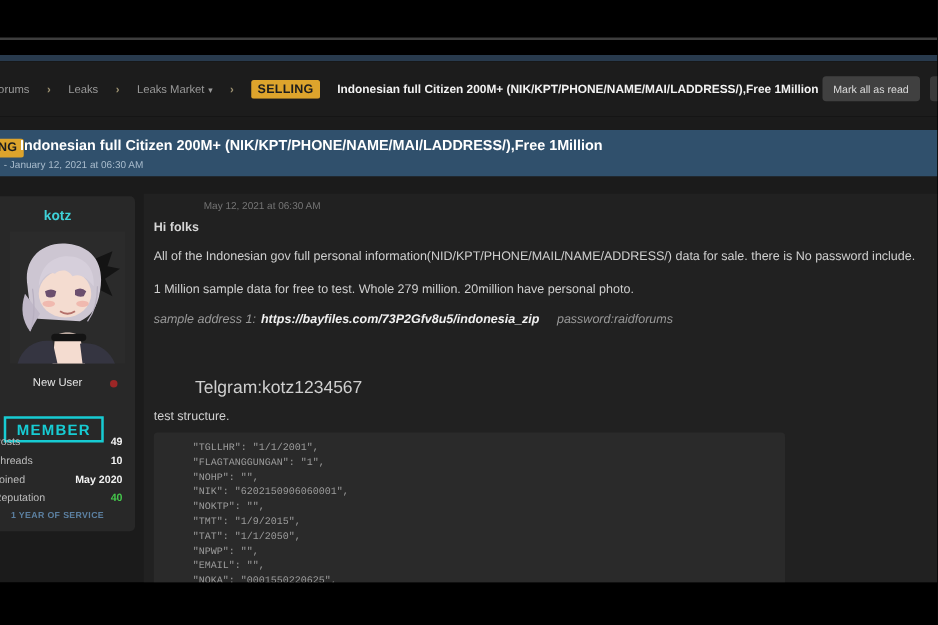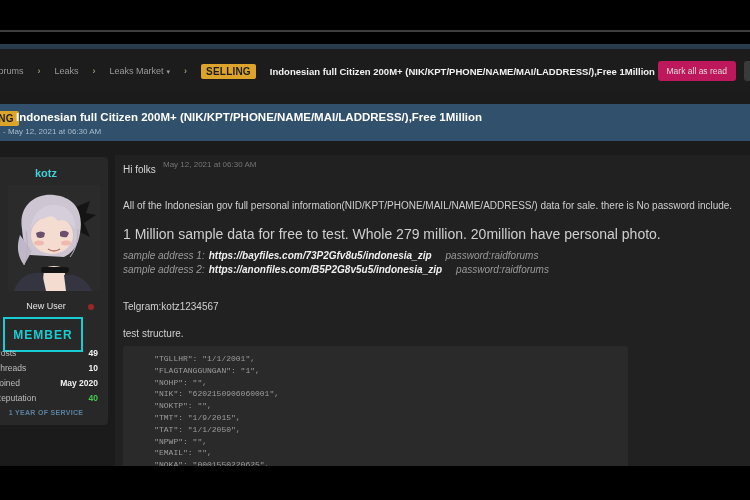--- a/index.html
+++ b/index.html
@@ -13,56 +13,56 @@
   .crumb-bar { position:absolute; top:49px; left:0; width:750px; height:44px; background:#1c1c1c;
                display:flex; align-items:center; padding:0 10px 0 0; }
   .crumbs { display:flex; align-items:center; gap:14px; white-space:nowrap; overflow:hidden; }
   .crumb { color:#9a9a9a; font-size:9px; margin-left:0; cursor:pointer; }
   .crumb.first { margin-left:-7px; }
   .crumb-sep { color:#9d9272; font-size:9px; font-weight:bold; }
   .caret { font-size:7px; color:#9a9a9a; margin-left:3px; }
   .sell-badge { background:#dda42c; color:#1d1d1d; font-size:10px; font-weight:bold;
                 padding:2px 5px; border-radius:2px; letter-spacing:.2px; }
   .crumb-title { color:#f2f2f2; font-size:9.5px; font-weight:bold; }
-  .mark-read-btn { margin-left:auto; background:#be185d; color:#dcdcdc; font-size:8.5px;
+  .mark-read-btn { margin-left:auto; background:#404040; color:#dcdcdc; font-size:8.5px;
                    padding:5px 9px; border-radius:3px; border:none; white-space:nowrap; cursor:pointer; }
   .btn-sliver { width:8px; height:20px; background:#3a3a3a; border-radius:3px 0 0 3px; margin-left:8px; margin-right:-12px; }
 
   .page-area { position:absolute; top:93px; left:0; width:750px; height:373px; background:#1b1b1b; }
 
   .banner { position:absolute; top:104px; left:0; width:750px; height:37px; background:#30506c; }
   .banner .sell-badge { position:absolute; left:-36px; top:7px; }
   .banner-title { position:absolute; left:16px; top:7px; color:#ffffff; font-size:11.5px; font-weight:bold; white-space:nowrap; }
   .banner-date { position:absolute; left:3px; top:23px; color:#a9bccd; font-size:8px; }
 
   .post-col { position:absolute; top:155px; left:115px; width:635px; height:311px; background:#212121; overflow:hidden; }
   .p-abs { position:absolute; left:8px; white-space:nowrap; }
   .p-date { top:5px; color:#757575; font-size:8px;margin-left:40px; }
-  .p-hi { top:9px; color:#d6d6d6; font-size:10px; }
+  .p-hi { top:22px; color:#d6d6d6; font-size:10px;font-weight:bold; }
   .p-para1 { top:45px; color:#cfcfcf; font-size:10px; }
-  .p-para2 { top:71px; color:#cfcfcf; font-size:14px; }
+  .p-para2 { top:71px; color:#cfcfcf; font-size:10px; }
   .samples { top:94px; font-size:10px; line-height:13.5px;font-style:italic; }
   .sample-label { color:#9a9a9a; }
   .sample-url { color:#f0f0f0; font-weight:bold; text-decoration:none; margin-left:4px; cursor:pointer; }
   .sample-pass { color:#9a9a9a; margin-left:14px; }
-  .p-telegram { top:146px; color:#cfcfcf; font-size:10px; }
+  .p-telegram { top:146px; color:#cfcfcf; font-size:14px;margin-left:33px; }
   .p-struct { top:173px; color:#cfcfcf; font-size:10px; }
   .codeblock { position:absolute; top:191px; left:8px; width:505px; height:290px; background:#2a2a2a;
                border-radius:3px; padding:7px 0 0 12px; }
   .codeline { font-family:"Liberation Mono","DejaVu Sans Mono",monospace; font-size:8px;
               line-height:11.8px; color:#9c9c9c; white-space:pre; }
 
   .user-card { position:absolute; top:157px; left:-16px; width:124px; height:268px;
                background:#282828; border-radius:4px; }
   .uc-username { position:absolute; top:10px; left:0; width:100%; text-align:center;
                  color:#3fd1d8; font-size:11px; font-weight:bold; cursor:pointer; }
   .uc-avatar { position:absolute; top:28px; left:24px; width:92px; height:106px; cursor:pointer; }
   .uc-role { position:absolute; top:144px; left:0; width:100%; text-align:center; color:#e6e6e6; font-size:9px; }
   .uc-dot { position:absolute; top:147px; right:14px; width:6px; height:6px; border-radius:50%; background:#9c2626; }
-  .uc-member { position:absolute; top:160px; left:19px; width:80px; height:35px;
+  .uc-member { position:absolute; top:176px; left:19px; width:80px; height:21px;
                border:2px solid #17ccd3; display:flex; align-items:center; justify-content:center; }
   .uc-member span { color:#17ccd3; font-size:12px; font-weight:bold; letter-spacing:1px; }
   .uc-stats { position:absolute; top:188px; left:0; width:100%; }
   .uc-row { display:flex; justify-content:space-between; align-items:center; height:15px; padding:0 10px 0 11px; }
   .uc-row .lbl { color:#bdbdbd; font-size:8.5px; }
   .uc-row .val { color:#f2f2f2; font-size:8.5px; font-weight:bold; }
   .uc-row .val.green { color:#45c94c; }
   .uc-service { position:absolute; top:252px; left:0; width:100%; text-align:center;
                 color:#5c80a1; font-size:7px; font-weight:bold; letter-spacing:.3px; }
 
@@ -89,21 +89,21 @@
     </div>
     <button class="mark-read-btn">Mark all as read</button>
     <div class="btn-sliver"></div>
   </div>
 
   <div class="page-area"></div>
 
   <div class="banner">
     <span class="sell-badge">SELLING</span>
     <div class="banner-title">Indonesian full Citizen 200M+ (NIK/KPT/PHONE/NAME/MAI/LADDRESS/),Free 1Million</div>
-    <div class="banner-date">- May 12, 2021 at 06:30 AM</div>
+    <div class="banner-date">- January 12, 2021 at 06:30 AM</div>
   </div>
 
   <div class="user-card">
     <div class="uc-username">kotz</div>
     <div class="uc-avatar">
       <svg width="92" height="106" viewBox="0 0 92 106" xmlns="http://www.w3.org/2000/svg">
         <rect x="0" y="0" width="92" height="106" fill="#2b2b2b"></rect>
         <path d="M68 22 l14 -6 -4 12 10 2 -12 8 6 14 -12 -6 -4 10 -6 -20 z" fill="#141414"></path>
         <path d="M14 44 C10 20 28 8 46 10 C66 12 76 26 72 48 C70 62 64 68 56 72 L22 70 C16 62 15 54 14 44 Z" fill="#cdc6d2"></path>
         <path d="M12 50 C8 62 10 72 16 80 L24 66 Z" fill="#c0b8c8"></path>
@@ -150,23 +150,20 @@
 
   <div class="post-col">
     <div class="p-abs p-date">May 12, 2021 at 06:30 AM</div>
     <div class="p-abs p-hi">Hi folks</div>
     <div class="p-abs p-para1">All of the Indonesian gov full personal information(NID/KPT/PHONE/MAIL/NAME/ADDRESS/) data for sale. there is No password include.</div>
     <div class="p-abs p-para2">1 Million sample data for free to test. Whole 279 million. 20million have personal photo.</div>
     <div class="p-abs samples">
       <div>
         <span class="sample-label">sample address 1:</span><a class="sample-url">https://bayfiles.com/73P2Gfv8u5/indonesia_zip</a><span class="sample-pass">password:raidforums</span>
       </div>
-      <div>
-        <span class="sample-label">sample address 2:</span><a class="sample-url">https://anonfiles.com/B5P2G8v5u5/indonesia_zip</a><span class="sample-pass">password:raidforums</span>
-      </div>
     </div>
     <div class="p-abs p-telegram">Telgram:kotz1234567</div>
     <div class="p-abs p-struct">test structure.</div>
     <div class="codeblock">
       <div class="codeline">    "TGLLHR": "1/1/2001",</div>
       <div class="codeline">    "FLAGTANGGUNGAN": "1",</div>
       <div class="codeline">    "NOHP": "",</div>
       <div class="codeline">    "NIK": "6202150906060001",</div>
       <div class="codeline">    "NOKTP": "",</div>
       <div class="codeline">    "TMT": "1/9/2015",</div>

